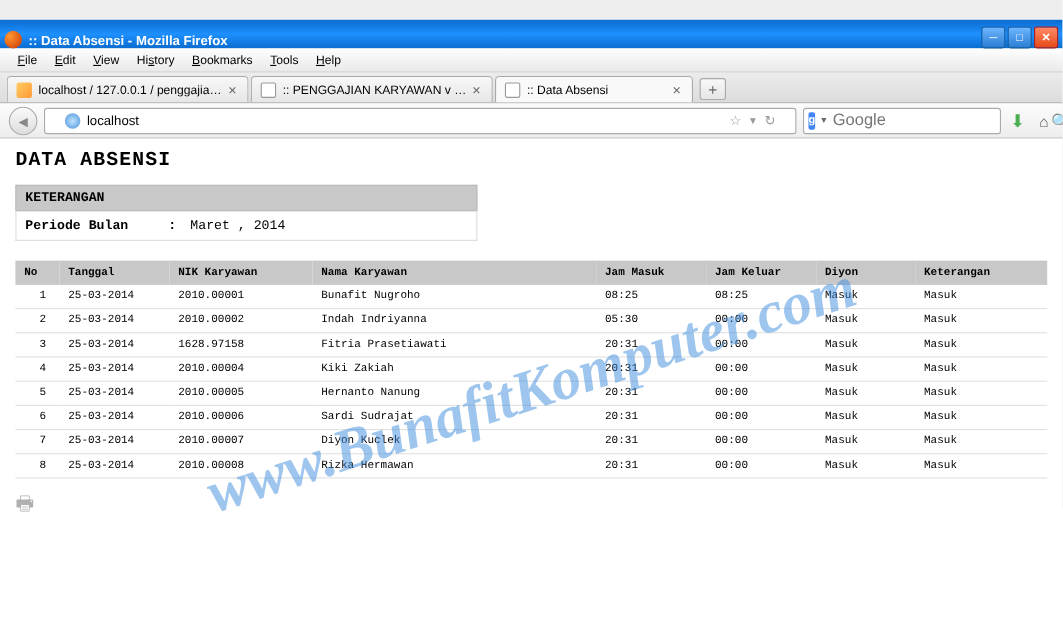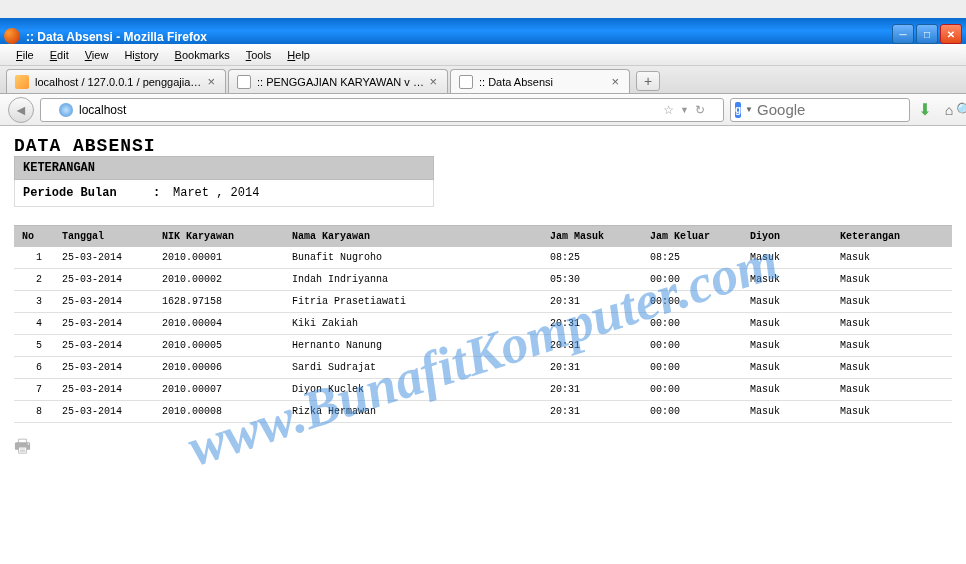--- a/index.html
+++ b/index.html
@@ -40,21 +40,21 @@
     .searchbox { width: 180px; height: 24px; background: white; border: 1px solid #aaa; border-radius: 3px; display: flex; align-items: center; padding: 0 4px; }
     .search-engine-icon { width: 16px; height: 16px; background: #4285f4; color: white; font-size: 10px; font-weight: bold; display: flex; align-items: center; justify-content: center; border-radius: 2px; margin-right: 4px; }
     .search-dd { color: #666; font-size: 8px; margin-right: 4px; }
     .search-input { border: none; outline: none; flex: 1; font-size: 15px; color: #a21caf; background: transparent; }
     .search-mag { color: #4a90d9; font-size: 14px; }
     .nav-icon { width: 18px; height: 18px; display: flex; align-items: center; justify-content: center; cursor: pointer; color: #555; font-size: 14px; }
     .nav-icon.dl { color: #4caf50; font-size: 16px; }
     
     
     .content { background: white; height: 456px; padding: 10px 14px; position: relative; overflow: hidden; }
-    .page-title { font-family: "Courier New", monospace; font-size: 18px; font-weight: bold; letter-spacing: 1px; margin-bottom: 0; }
+    .page-title { font-family: "Courier New", monospace; font-size: 18px; font-weight: bold; letter-spacing: 1px; margin-bottom: 12px; }
     .ket-box { width: 420px; margin-bottom: 18px; font-family: "Courier New", monospace; font-size: 12px; }
     .ket-head { background: #c8c8c8; border: 1px solid #bbb; padding: 4px 8px; font-weight: bold; }
     .ket-body { border: 1px solid #ddd; border-top: none; padding: 6px 8px; display: flex; }
     .ket-label { width: 130px; font-weight: bold; }
     .ket-colon { width: 20px; font-weight: bold; }
     
     .data-table { width: 100%; border-collapse: collapse; font-family: "Courier New", monospace; font-size: 10px; }
     .data-table th { background: #c8c8c8; text-align: left; padding: 5px 8px; font-weight: bold; border-top: 1px solid #bbb; }
     .data-table td { padding: 5px 8px; border-bottom: 1px solid #e0e0e0; }
     .data-table td.no { text-align: right; padding-right: 12px; }

